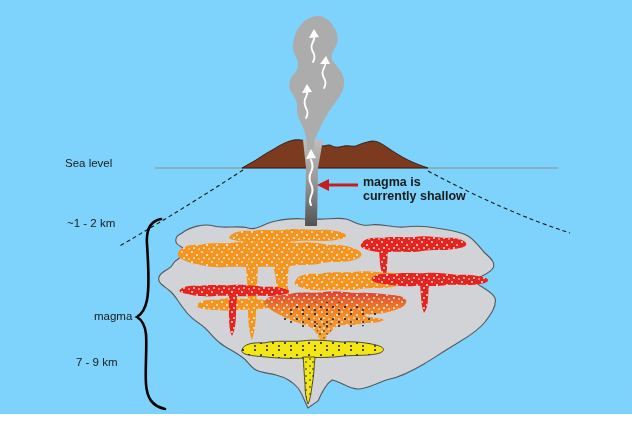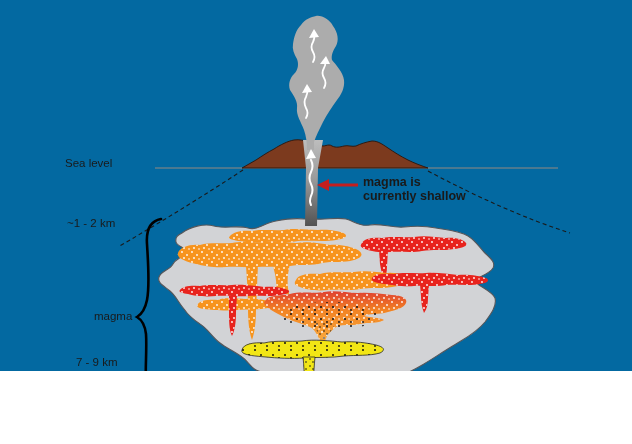--- a/index.html
+++ b/index.html
@@ -1,16 +1,16 @@
 <!DOCTYPE html>
 <html><head>
 <meta charset="utf-8">
 <style>
   html,body{margin:0;padding:0;background:#ffffff;}
-  .canvas{position:relative;width:632px;height:371px;background:#0369a1;overflow:hidden;
+  .canvas{position:relative;width:632px;height:414px;background:#7dd3fc;overflow:hidden;
           font-family:"Liberation Sans", sans-serif;}
   svg{display:block;}
   text{font-family:"Liberation Sans", sans-serif;fill:#1a1a1a;font-size:11.5px;}
   text.red{font-weight:bold;font-size:12.5px;}
 </style>
 </head>
 <body>
 
 <div class="canvas">
 <svg width="632" height="444" viewBox="0 0 632 444" xmlns="http://www.w3.org/2000/svg">

